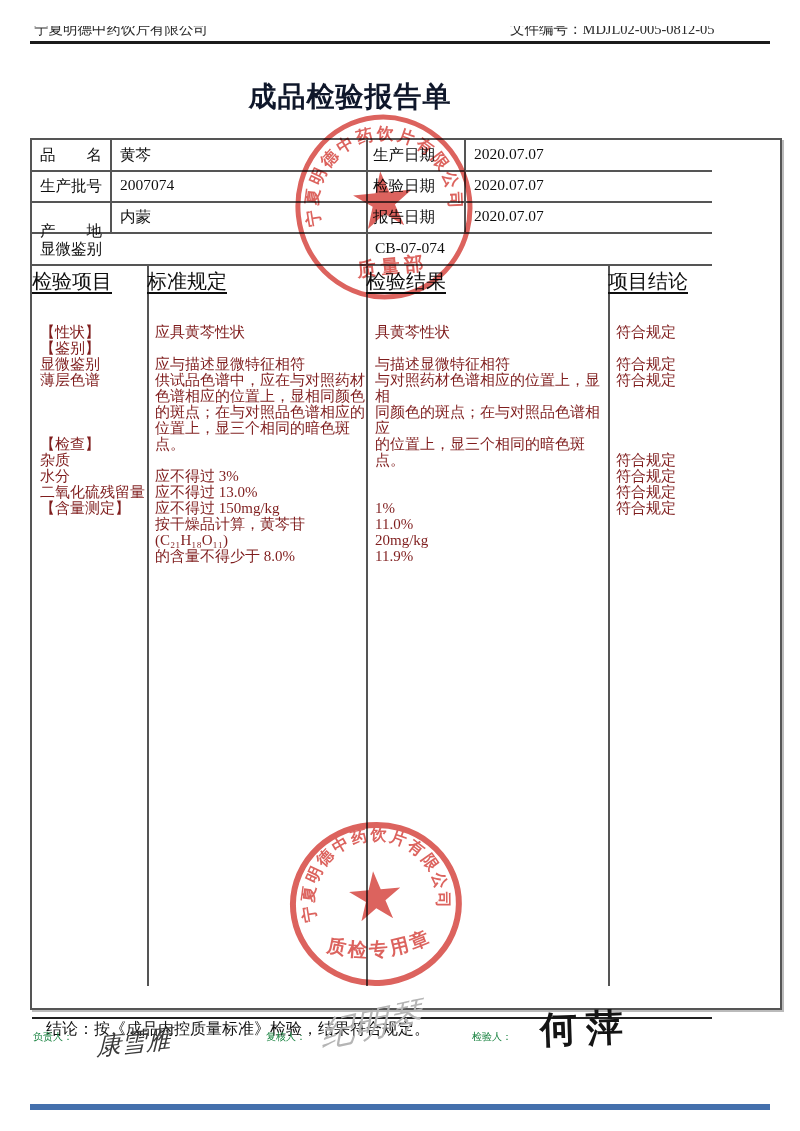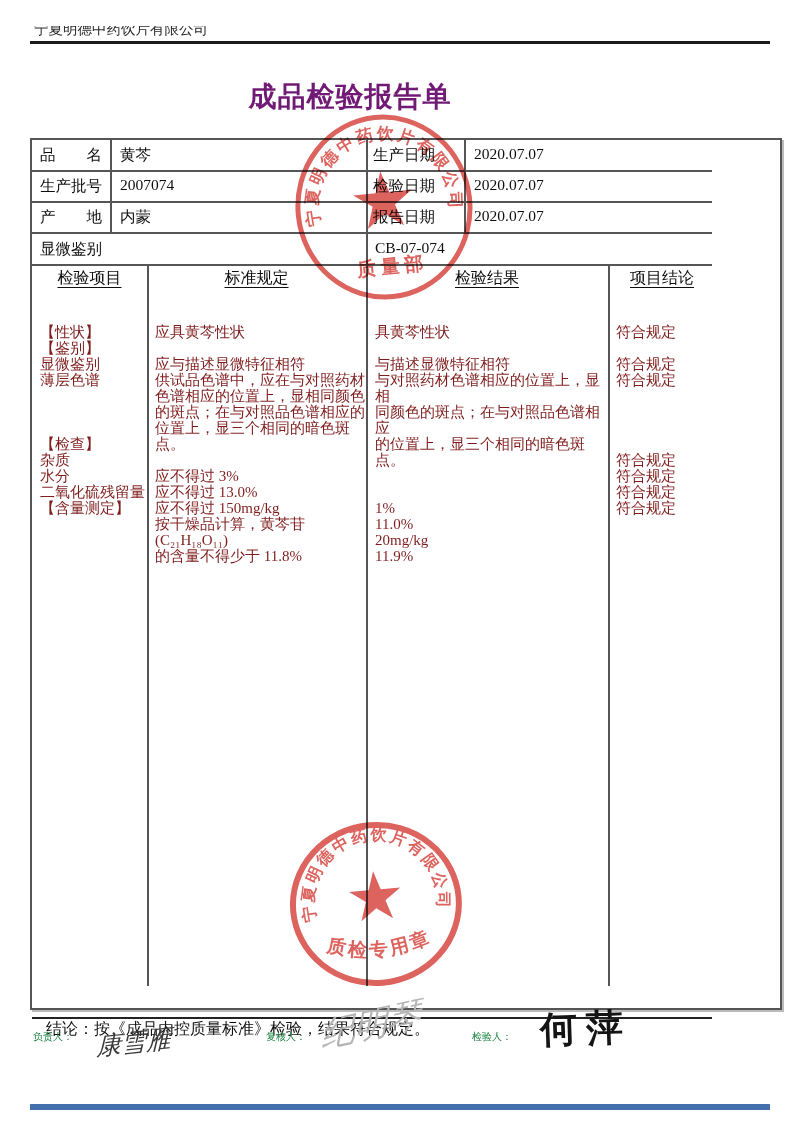--- a/index.html
+++ b/index.html
@@ -3,28 +3,28 @@
 <meta charset="utf-8">
 <style>
   html,body{margin:0;padding:0;background:#ffffff;}
   .page{position:relative;width:800px;height:1131px;background:#fff;overflow:hidden;
         font-family:"Liberation Serif","DejaVu Serif",serif;color:#111;}
   
   .clip{position:absolute;top:26px;height:15px;overflow:hidden;font-size:14.5px;color:#2a2a2a;white-space:nowrap;}
   .clip span{position:relative;top:-6px;display:inline-block;}
   .rule{position:absolute;left:30px;top:41px;width:740px;height:3px;background:#1b1b1b;}
   .title{position:absolute;left:230px;top:78px;width:240px;text-align:center;
-         font-size:28px;font-weight:bold;letter-spacing:1px;color:#701a75;}
+         font-size:28px;font-weight:bold;letter-spacing:1px;color:#0f172a;}
   
   .tbl{position:absolute;left:30px;top:138px;width:752px;height:872px;
        border:2px solid #555;box-sizing:border-box;box-shadow:2px 2px 0 #bbb;}
   .hl{position:absolute;left:0;width:680px;height:2px;background:#555;}
   .vl{position:absolute;width:2px;background:#555;}
   .cell{position:absolute;font-size:15.5px;white-space:nowrap;color:#0e0e0e;}
-  .ihead{position:absolute;top:128px;height:24px;font-size:16px;text-align:center;
+  .ihead{position:absolute;top:128px;height:24px;font-size:20px;
          text-decoration:underline;text-underline-offset:4px;color:#0e0e0e;}
   .col{position:absolute;top:184px;font-size:15px;line-height:16px;white-space:pre-line;color:#7f1d1d;}
   .concl{position:absolute;left:0;top:846px;width:680px;height:24px;border-top:2.5px solid #222;
          font-size:16px;display:flex;align-items:flex-start;padding-left:14px;box-sizing:border-box;white-space:nowrap;margin-top:31px;}
   
   .siglabel{position:absolute;top:1030px;font-size:10px;color:#15803d;white-space:nowrap;}
   .sig{position:absolute;white-space:nowrap;font-style:italic;}
   .sig-owner{left:96px;top:1026px;font-size:25px;color:#3a3a3a;transform:rotate(-6deg) skewX(-6deg);}
   .sig-reviewer{left:320px;top:1002px;font-size:34px;color:#b5b5b5;transform:rotate(-12deg) skewX(-10deg);}
   .sig-inspector{left:540px;top:1004px;font-size:37px;font-weight:bold;color:#141414;
@@ -32,20 +32,23 @@
   .stamp{position:absolute;opacity:.82;mix-blend-mode:multiply;}
   .footer-line{position:absolute;left:30px;top:1104px;width:740px;height:6px;background:#4470ad;}
 </style>
 </head>
 <body>
 
 <div class="page">
 
   <div class="clip" style="left:34px;width:320px;">
     <span>宁夏明德中药饮片有限公司</span>
+  </div>
+  <div class="clip" style="left:510px;width:260px;">
+    <span>文件编号：MDJL02-005-0812-05</span>
   </div>
   <div class="rule"></div>
 
   <div class="title">成品检验报告单</div>
 
   <div class="tbl">
 
     <div class="hl" style="top:30px;"></div>
     <div class="hl" style="top:61px;"></div>
     <div class="hl" style="top:92px;"></div>
@@ -60,21 +63,21 @@
     <div class="cell" style="left:8px;top:5px;">品　　名</div>
     <div class="cell" style="left:88px;top:5px;">黄芩</div>
     <div class="cell" style="left:341px;top:5px;">生产日期</div>
     <div class="cell" style="left:442px;top:5px;">2020.07.07</div>
 
     <div class="cell" style="left:8px;top:36px;">生产批号</div>
     <div class="cell" style="left:88px;top:36px;">2007074</div>
     <div class="cell" style="left:341px;top:36px;">检验日期</div>
     <div class="cell" style="left:442px;top:36px;">2020.07.07</div>
 
-    <div class="cell" style="left:8px;top:67px;">产　　地</div>
+    <div class="cell" style="left:8px;top:81px;">产　　地</div>
     <div class="cell" style="left:88px;top:67px;">内蒙</div>
     <div class="cell" style="left:341px;top:67px;">报告日期</div>
     <div class="cell" style="left:442px;top:67px;">2020.07.07</div>
 
     <div class="cell" style="left:8px;top:99px;">显微鉴别</div>
     <div class="cell" style="left:343px;top:99px;">CB-07-074</div>
 
     <div class="ihead" style="left:0;width:115px;">检验项目</div>
     <div class="ihead" style="left:334px;width:242px;">检验结果</div>
     <div class="ihead" style="left:115px;width:219px;">标准规定</div>
@@ -97,21 +100,21 @@
 应与描述显微特征相符
 供试品色谱中，应在与对照药材
 色谱相应的位置上，显相同颜色
 的斑点；在与对照品色谱相应的
 位置上，显三个相同的暗色斑点。
 
 应不得过 3%
 应不得过 13.0%
 应不得过 150mg/kg
 按干燥品计算，黄芩苷(C₂₁H₁₈O₁₁)
-的含量不得少于 11.8%</div>
+的含量不得少于 8.0%</div>
     <div class="col" style="left:343px;width:232px;">具黄芩性状
 
 与描述显微特征相符
 与对照药材色谱相应的位置上，显相
 同颜色的斑点；在与对照品色谱相应
 的位置上，显三个相同的暗色斑点。
 
 
 1%
 11.0%

